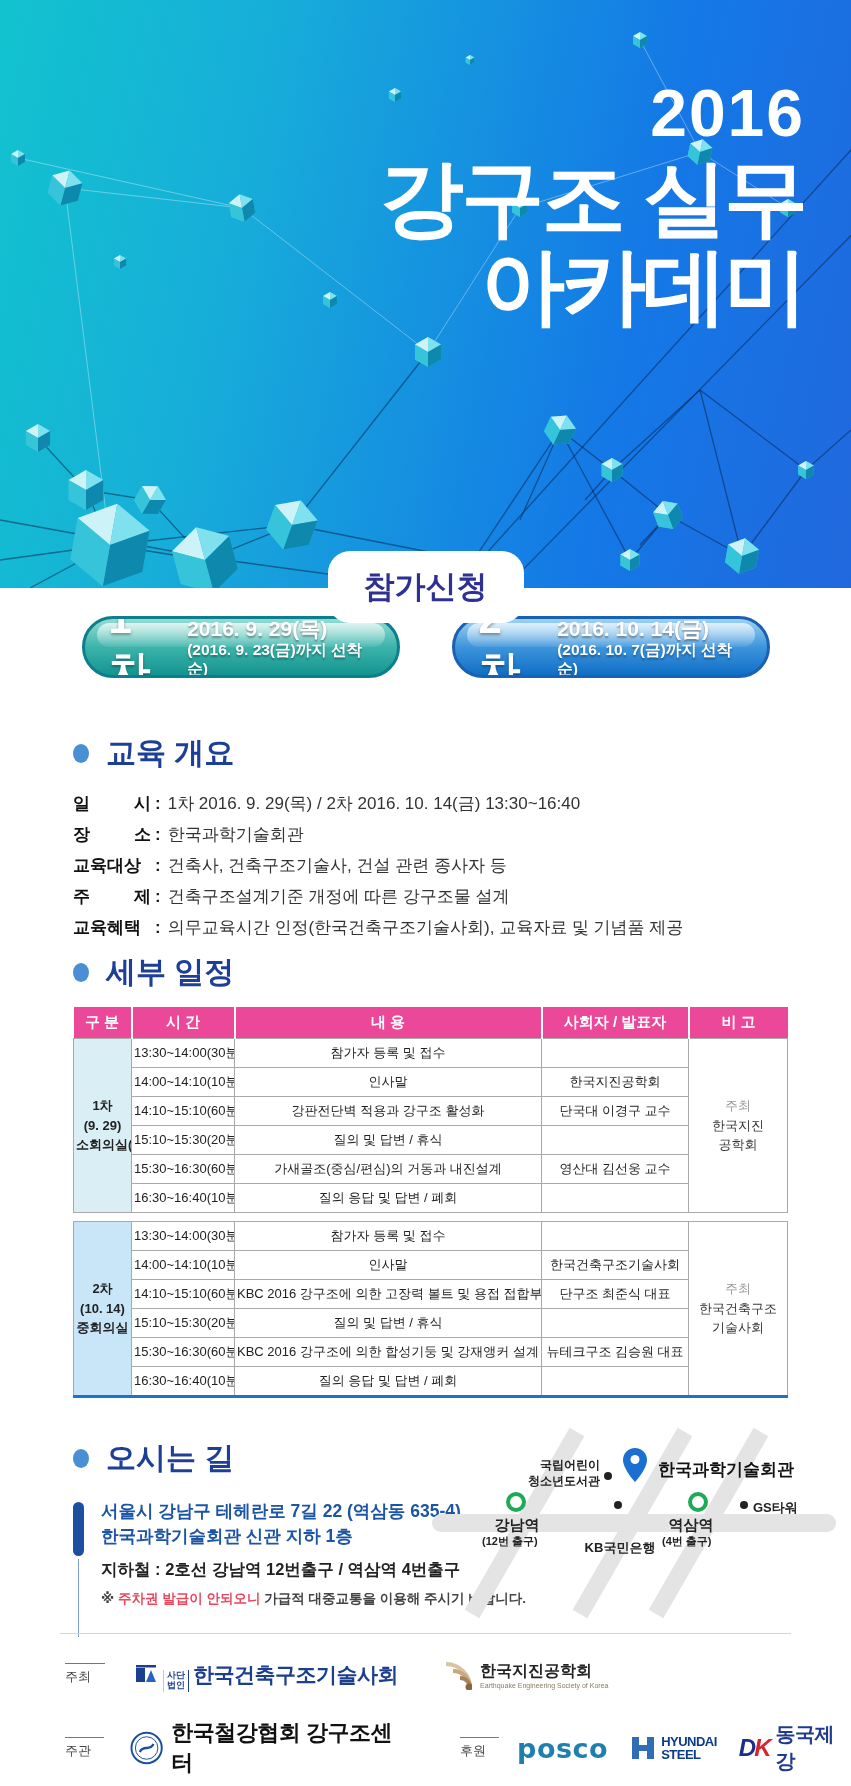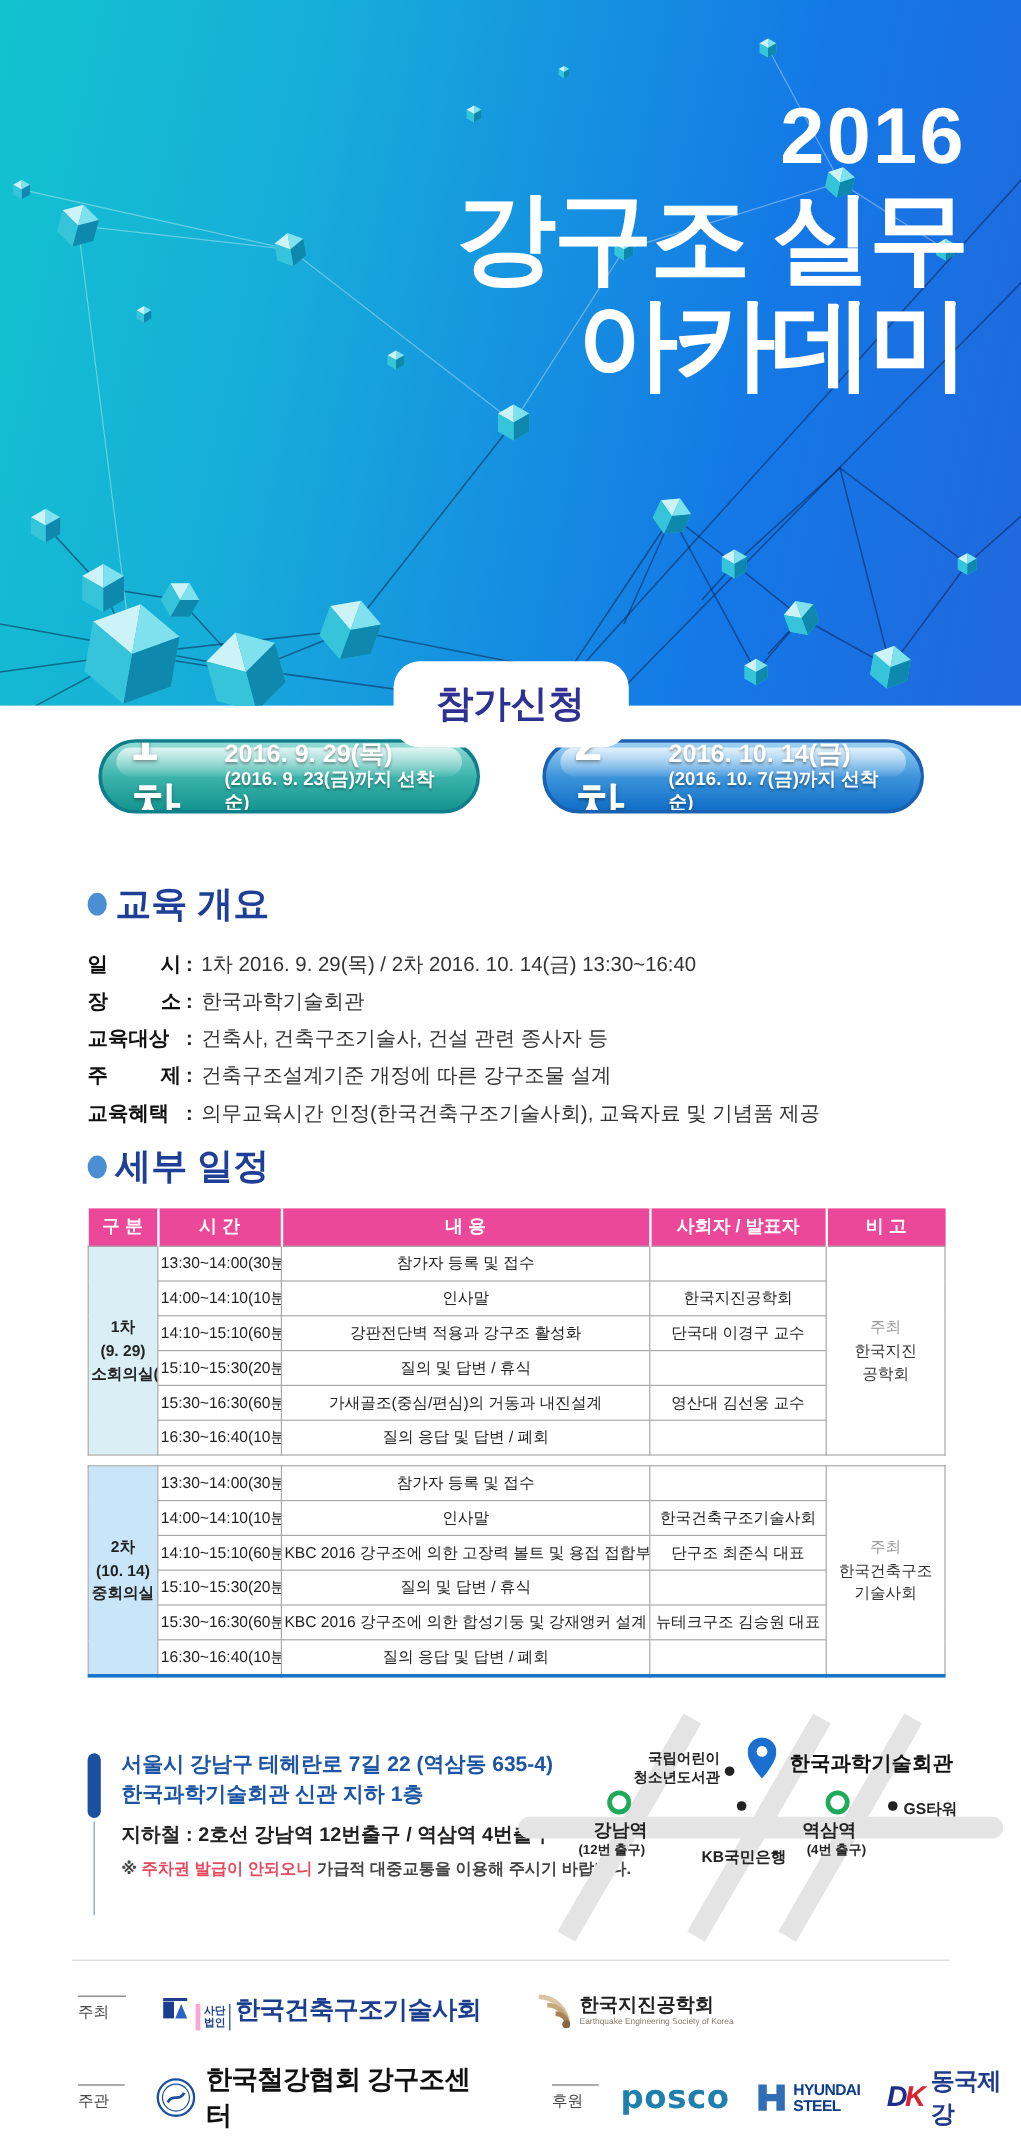--- a/index.html
+++ b/index.html
@@ -32,21 +32,21 @@
   .pill-1{background:linear-gradient(#93dcd4 0%,#3cb4ab 50%,#149490 100%);border-color:#0d7f8c;}
   .pill-2{background:linear-gradient(#9ed2f2 0%,#3e95dc 50%,#0f6ec6 100%);border-color:#1b61b2;}
   .pill::before{content:"";position:absolute;top:4px;left:12px;right:12px;height:24px;border-radius:20px;
     background:linear-gradient(rgba(255,255,255,.72),rgba(255,255,255,.08));}
   .pill-label{font-size:42px;font-weight:bold;margin:0 14px 0 8px;position:relative;z-index:1;
     text-shadow:0 2px 3px rgba(0,0,0,.35);}
   .pill-dates{position:relative;z-index:1;text-shadow:0 2px 2px rgba(0,0,0,.35);}
   .pill-date{font-size:21px;font-weight:bold;line-height:1.2;}
   .pill-deadline{font-size:15.5px;font-weight:bold;line-height:1.2;}
   
-  .section-title{display:flex;align-items:center;gap:7px;font-size:30px;font-weight:bold;color:#1e3f97;}
+  .section-title{display:flex;align-items:center;gap:17px;font-size:30px;font-weight:bold;color:#1e3f97;}
   .bullet{width:16px;height:19px;border-radius:50%;background:#4a8fd4;flex:0 0 auto;}
   
   .section-overview{position:absolute;top:733px;left:73px;width:714px;}
   .ov-rows{margin-top:18px;}
   .ov-row{font-size:17px;margin-bottom:8px;color:#222;white-space:nowrap;}
   .ov-label{display:inline-block;width:78px;font-weight:bold;color:#111;text-align:justify;text-align-last:justify;}
   .ov-colon{font-weight:bold;margin:0 7px 0 4px;}
   .ov-value{font-weight:500;color:#333;}
   
   .section-schedule{position:absolute;top:952px;left:73px;width:714px;}
@@ -84,31 +84,31 @@
   .dot{position:absolute;width:8px;height:8px;border-radius:50%;background:#222;}
   .dot-lib{left:184px;top:42px;} .dot-kb{left:194px;top:71px;} .dot-gs{left:320px;top:71px;}
   .map-pin{position:absolute;left:203px;top:18px;}
   .map-label{position:absolute;font-weight:bold;color:#222;}
   .lbl-venue{left:238px;top:28px;font-size:17px;color:#111;}
   .lbl-lib{left:108px;top:28px;font-size:12px;text-align:right;width:72px;line-height:1.3;font-weight:600;}
   .lbl-gangnam{left:62px;top:86px;font-size:15px;width:70px;text-align:center;}
   .lbl-gangnam-exit{left:62px;top:104px;font-size:11px;width:70px;text-align:left;}
   .lbl-kb{left:150px;top:87px;font-size:13px;width:100px;text-align:center;font-weight:600;margin-top:22px;}
   .lbl-yeoksam{left:236px;top:86px;font-size:15px;width:70px;text-align:center;}
-  .lbl-yeoksam-exit{left:242px;top:104px;font-size:11px;width:70px;text-align:center;}
+  .lbl-yeoksam-exit{left:242px;top:104px;font-size:11px;width:70px;text-align:left;}
   .lbl-gs{left:333px;top:69px;font-size:13px;font-weight:600;}
   
   .footer-divider{position:absolute;top:1633px;left:60px;width:731px;height:1px;background:#d5d5d5;}
   .f-label{font-size:13px;color:#444;border-top:1px solid #777;padding-top:4px;width:40px;display:inline-block;}
   .footer-row1{position:absolute;top:1658px;left:65px;display:flex;align-items:center;}
   .footer-row2{position:absolute;top:1718px;left:65px;display:flex;align-items:center;}
   .logo{display:flex;align-items:center;}
   .host1{margin-left:30px;}
   .host1-badge{display:inline-flex;flex-direction:column;font-size:9px;font-weight:bold;color:#1b3e8e;
-    line-height:1.1;margin:12px 4px 0 6px;border-left:4px solid #f9a8d4;border-right:1px solid #1b3e8e;padding:1px 3px;}
+    line-height:1.1;margin:12px 4px 0 6px;border-left:1px solid #f9a8d4;border-right:1px solid #1b3e8e;padding:1px 3px;}
   .host1-name{font-size:21px;font-weight:bold;color:#1b3e8e;letter-spacing:-0.5px;}
   .host2{margin-left:44px;}
   .host2-text{margin-left:8px;}
   .host2-name{font-size:16px;font-weight:bold;color:#222;}
   .host2-sub{font-size:7px;color:#8a7a66;}
   .org{margin-left:26px;}
   .org-name{font-size:22px;font-weight:bold;color:#111;letter-spacing:-0.5px;margin-left:8px;}
   .spon-label{margin-left:52px;}
   .posco{margin-left:18px;font-size:27px;font-weight:bold;color:#1f7fae;letter-spacing:0.5px;
     font-family:"DejaVu Sans","Liberation Sans",sans-serif;}
@@ -335,20 +335,24 @@
             <td>16:30~16:40(10분)</td>
             <td>질의 응답 및 답변 / 폐회</td>
             <td></td>
           </tr>
         </tbody>
       </table>
     </div>
 </div>
 
 <div class="section-directions">
+  <div class="section-title">
+    <span class="bullet"></span>
+    <span>오시는 길</span>
+  </div>
   <div class="dir-body">
     <div class="dir-bar"></div>
     <div class="dir-line"></div>
     <div class="addr">서울시 강남구 테헤란로 7길 22 (역삼동 635-4)</div>
     <div class="addr">한국과학기술회관 신관 지하 1층</div>
     <div class="subway">지하철 : 2호선 강남역 12번출구 / 역삼역 4번출구</div>
     <div class="dir-note"><span>※ </span><span class="red">주차권 발급이 안되오니</span><span> 가급적 대중교통을 이용해 주시기 바랍니다.</span></div>
   </div>
 
   <div class="map">

